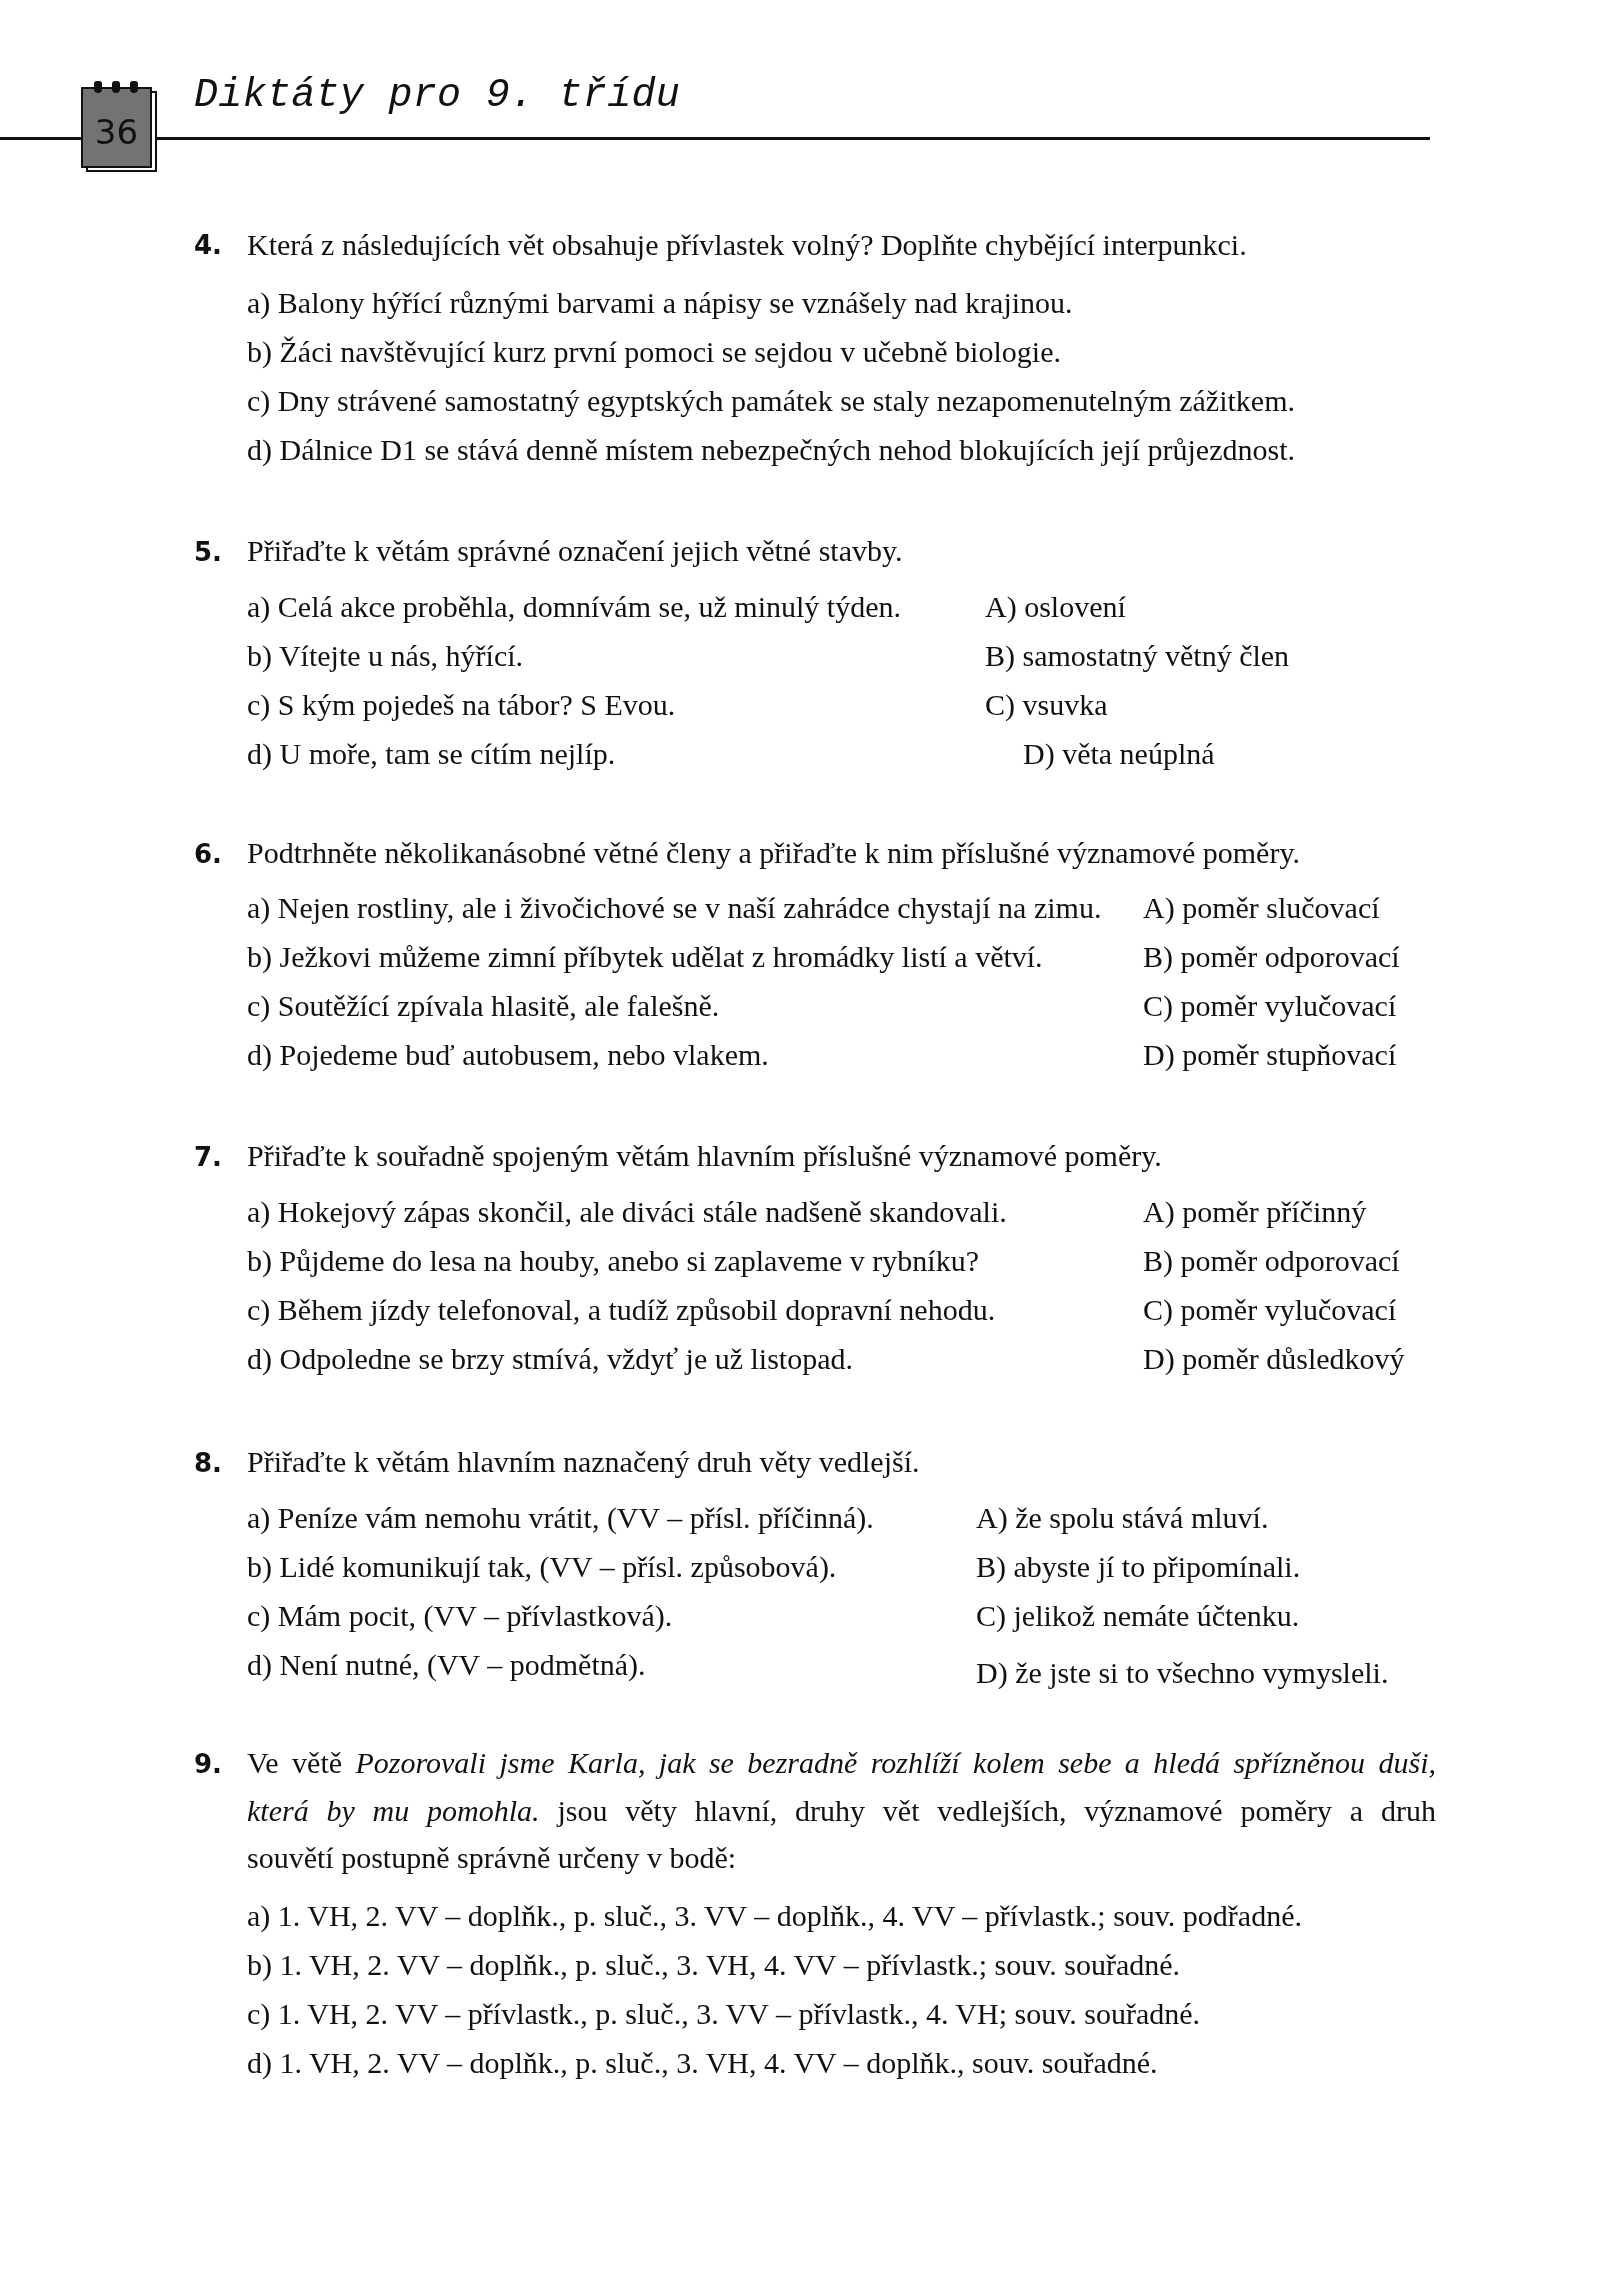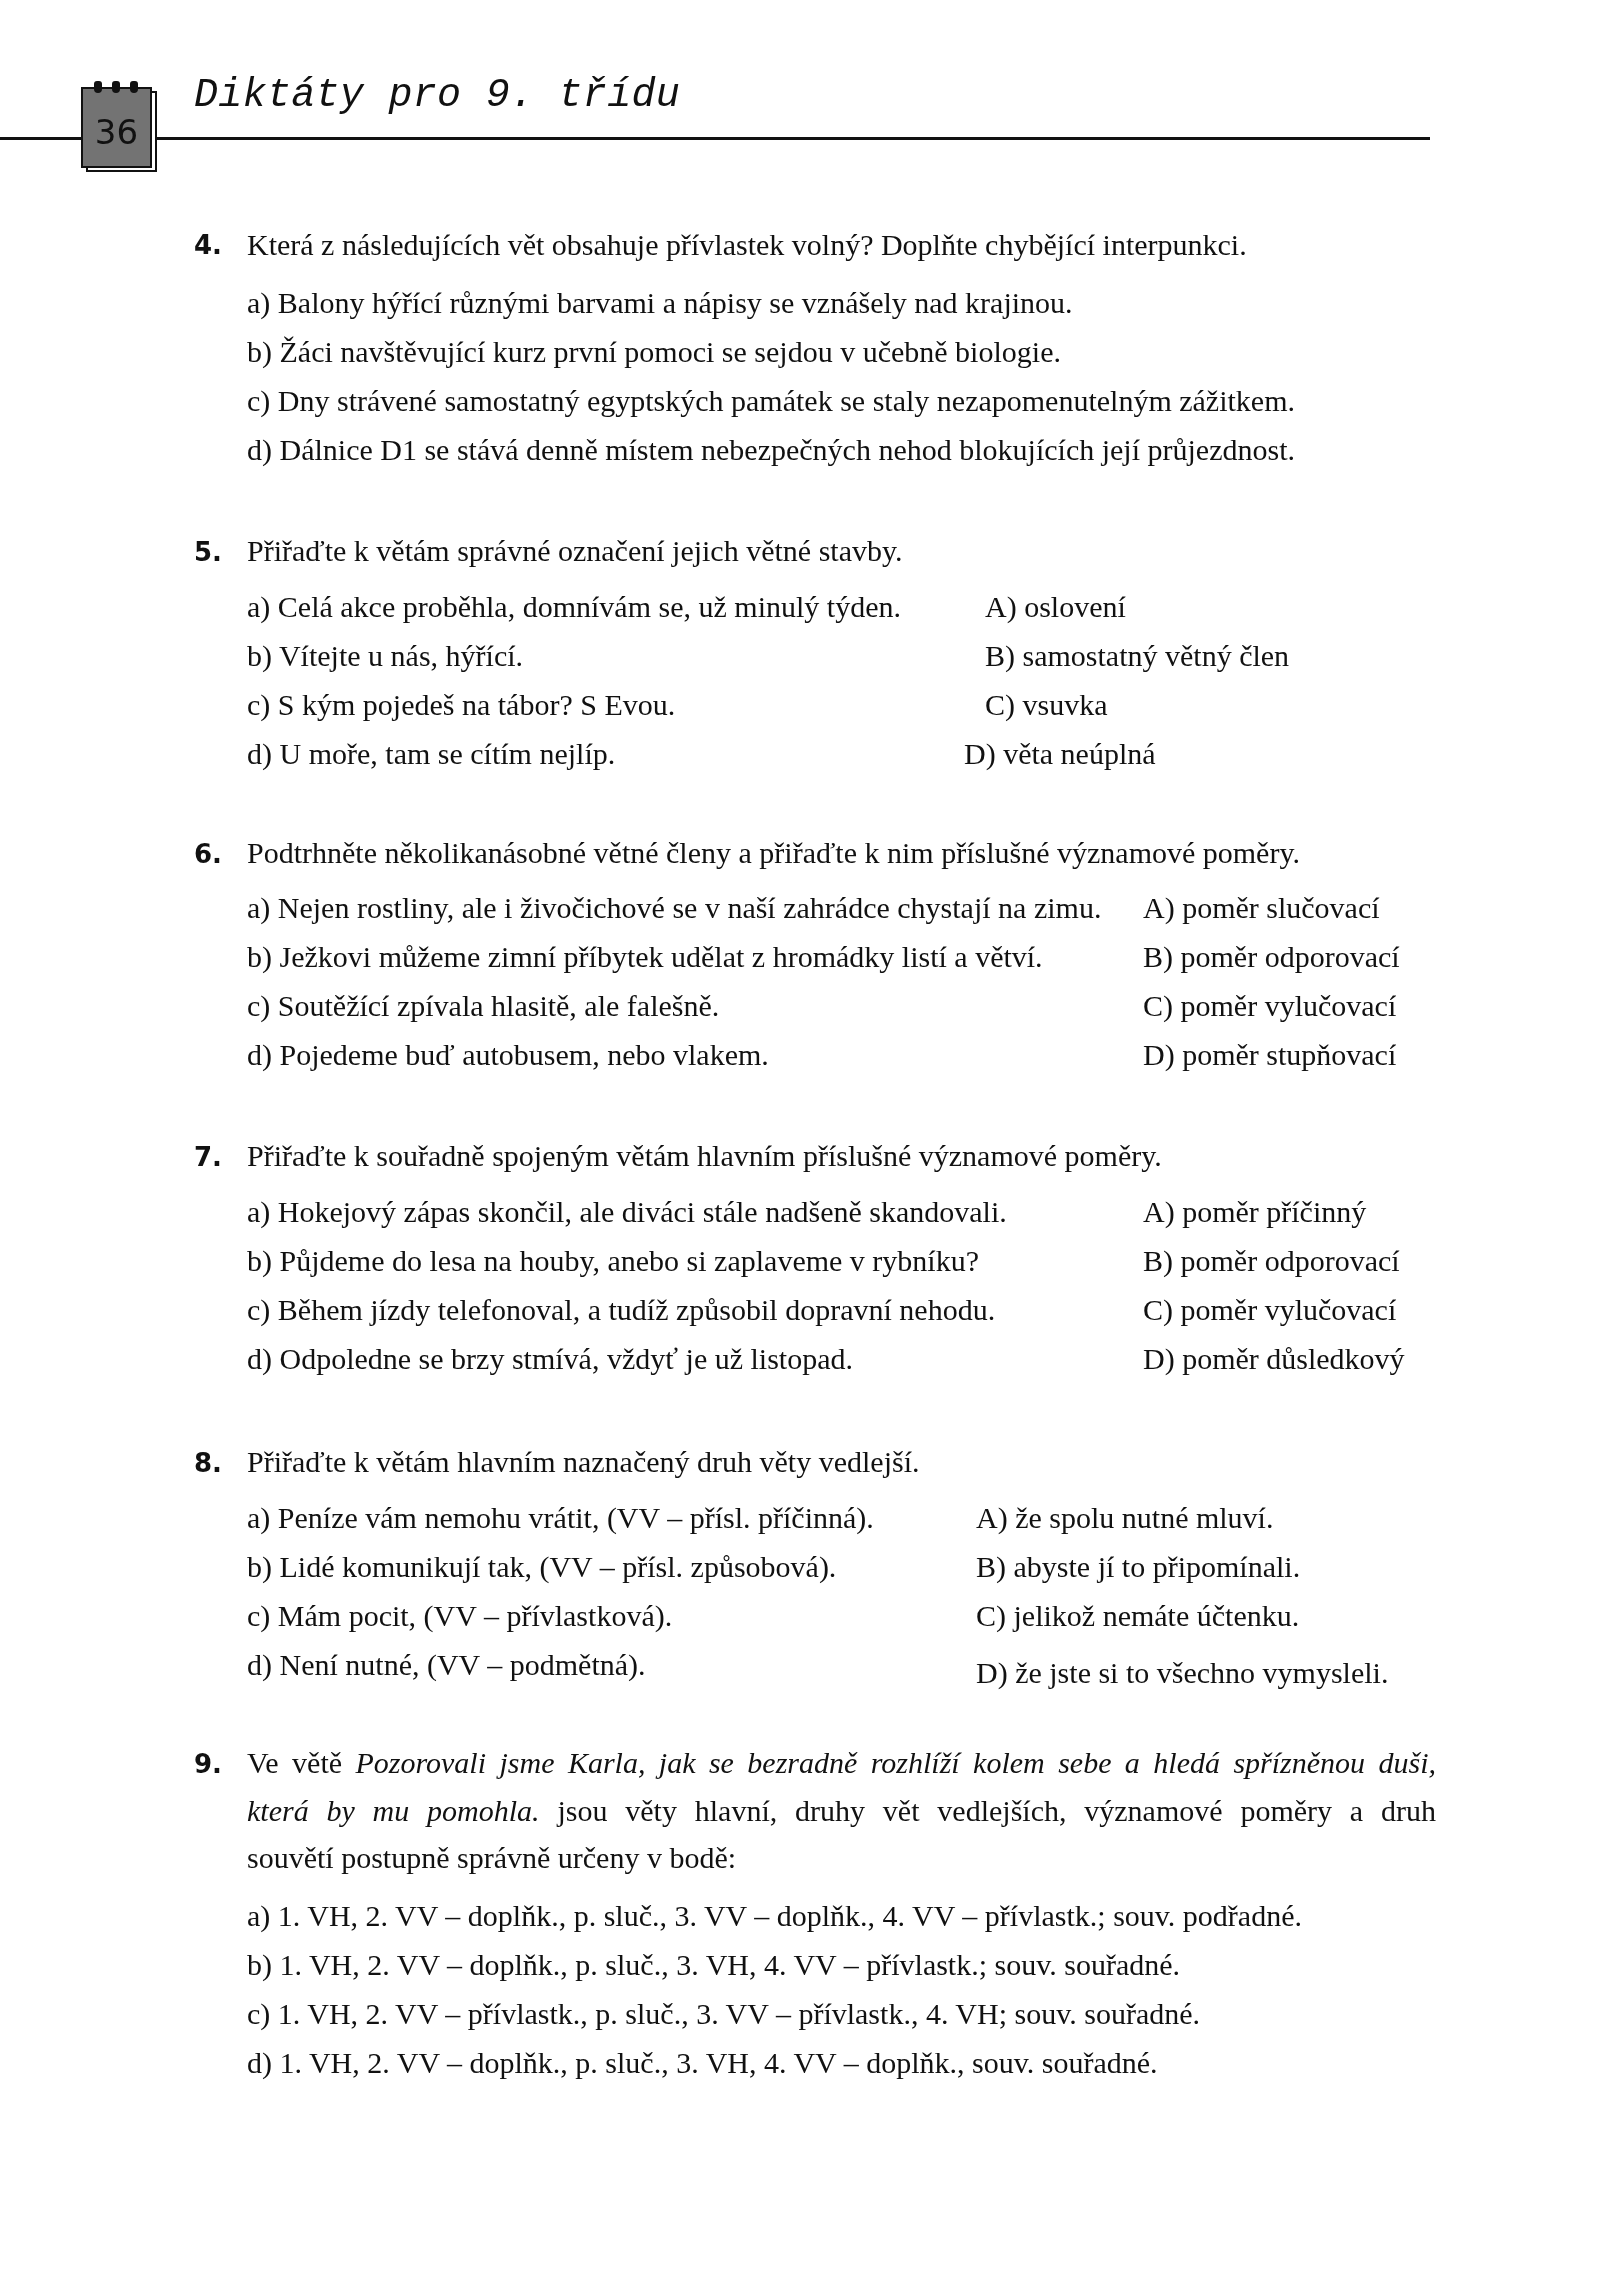--- a/index.html
+++ b/index.html
@@ -47,21 +47,21 @@
 <div>
   <div class="q-num" style="top:537px">5.</div>
   <div class="line" style="top:534px">Přiřaďte k větám správné označení jejich větné stavby.</div>
   <div class="line" style="top:590px">a) Celá akce proběhla, domnívám se, už minulý týden.</div>
   <div class="line" style="top:639px">b) Vítejte u nás, hýřící.</div>
   <div class="line" style="top:688px">c) S kým pojedeš na tábor? S Evou.</div>
   <div class="line" style="top:737px">d) U moře, tam se cítím nejlíp.</div>
   <div class="right" style="left:985px; top:590px">A) oslovení</div>
   <div class="right" style="left:985px; top:639px">B) samostatný větný člen</div>
   <div class="right" style="left:985px; top:688px">C) vsuvka</div>
-  <div class="right" style="left:964px; top:737px">D) věta neúplná</div>
+  <div class="right" style="left:1023px; top:737px">D) věta neúplná</div>
 </div>
 
 <div>
   <div class="q-num" style="top:839px">6.</div>
   <div class="line" style="top:836px">Podtrhněte několikanásobné větné členy a přiřaďte k nim příslušné významové poměry.</div>
   <div class="line" style="top:891px">a) Nejen rostliny, ale i živočichové se v naší zahrádce chystají na zimu.</div>
   <div class="line" style="top:940px">b) Ježkovi můžeme zimní příbytek udělat z hromádky listí a větví.</div>
   <div class="line" style="top:989px">c) Soutěžící zpívala hlasitě, ale falešně.</div>
   <div class="line" style="top:1038px">d) Pojedeme buď autobusem, nebo vlakem.</div>
   <div class="right" style="left:1143px; top:891px">A) poměr slučovací</div>
@@ -83,21 +83,21 @@
   <div class="right" style="left:1143px; top:1342px">D) poměr důsledkový</div>
 </div>
 
 <div>
   <div class="q-num" style="top:1448px">8.</div>
   <div class="line" style="top:1445px">Přiřaďte k větám hlavním naznačený druh věty vedlejší.</div>
   <div class="line" style="top:1501px">a) Peníze vám nemohu vrátit, (VV – přísl. příčinná).</div>
   <div class="line" style="top:1550px">b) Lidé komunikují tak, (VV – přísl. způsobová).</div>
   <div class="line" style="top:1599px">c) Mám pocit, (VV – přívlastková).</div>
   <div class="line" style="top:1648px">d) Není nutné, (VV – podmětná).</div>
-  <div class="right" style="left:976px; top:1501px">A) že spolu nutné mluví.</div>
+  <div class="right" style="left:976px; top:1501px">A) že spolu stává mluví.</div>
   <div class="right" style="left:976px; top:1550px">B) abyste jí to připomínali.</div>
   <div class="right" style="left:976px; top:1599px">C) jelikož nemáte účtenku.</div>
   <div class="right" style="left:976px; top:1656px">D) že jste si to všechno vymysleli.</div>
 </div>
 
 <div>
   <div class="q-num" style="top:1749px">9.</div>
   <div class="justify" style="top:1746px"><span>Ve větě </span><span class="it">Pozorovali jsme Karla, jak se bezradně rozhlíží kolem sebe a hledá spřízněnou duši,</span></div>
   <div class="justify" style="top:1794px"><span class="it">která by mu pomohla.</span><span> jsou věty hlavní, druhy vět vedlejších, významové poměry a druh</span></div>
   <div class="line" style="top:1841px">souvětí postupně správně určeny v bodě:</div>

